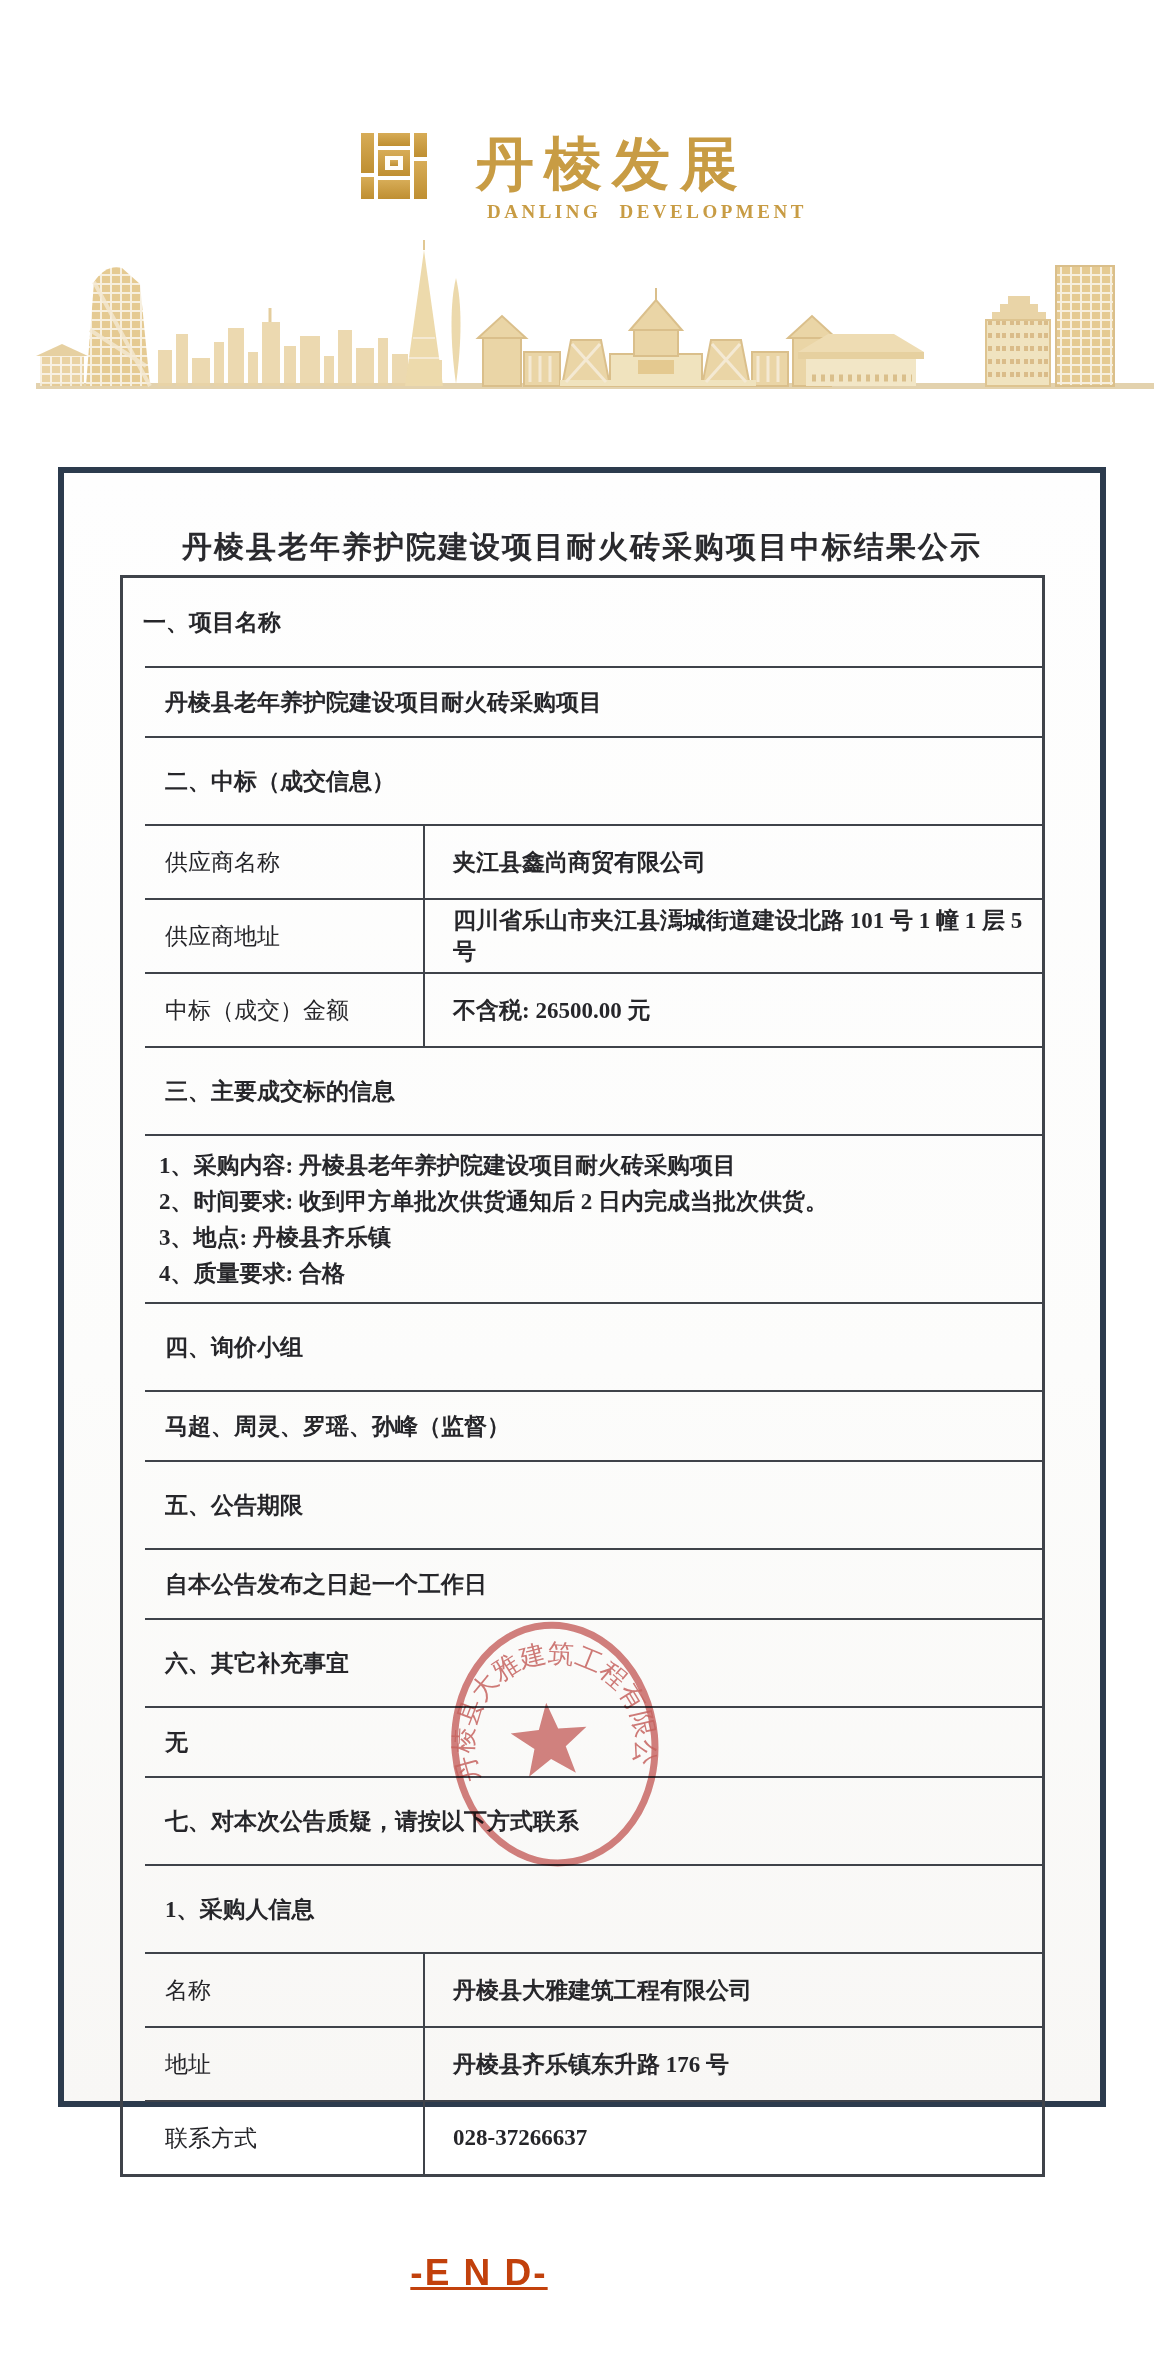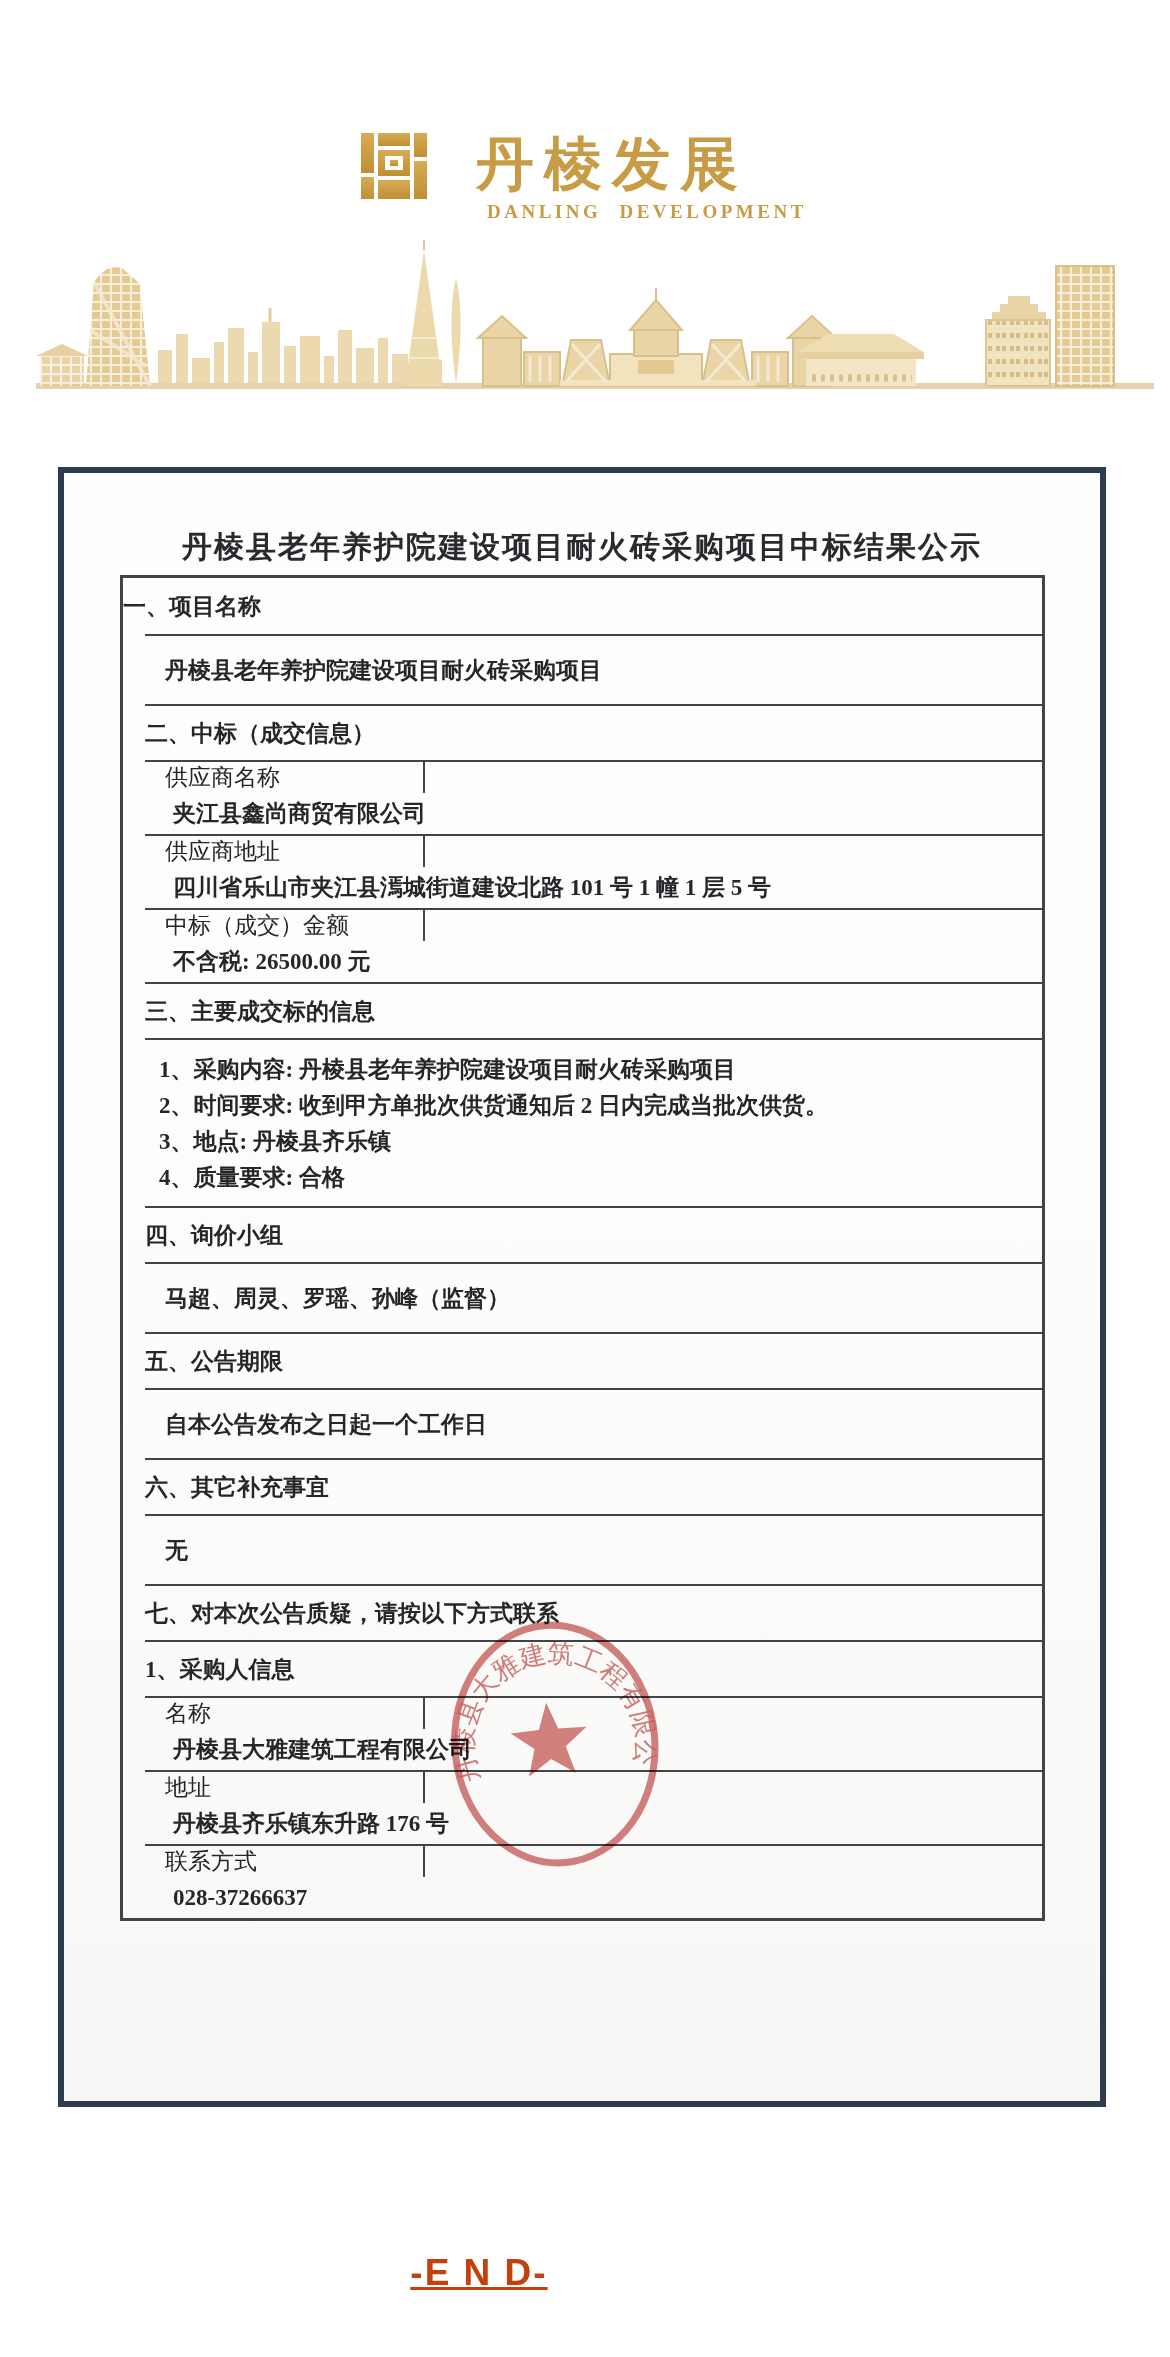--- a/index.html
+++ b/index.html
@@ -19,23 +19,23 @@
   
   .doc-card{position:absolute;left:58px;top:467px;width:1036px;height:1628px;
             border:6px solid #2c3b4d;
             background:linear-gradient(180deg,#fefefe 0%,#fcfcfb 55%,#f8f7f5 100%);}
   .doc-title{margin:0;padding-top:54px;text-align:center;font-size:30px;font-weight:700;
              letter-spacing:2px;color:#2a2a2e;}
   .doc-table{position:absolute;left:56px;top:102px;width:925px;
              border:3px solid #3f434a;box-sizing:border-box;font-size:23px;}
   .row{box-sizing:border-box;}
   .row + .row{border-top:2px solid #3f434a;margin-left:22px;}
-  .r-section{height:56px;display:flex;align-items:center;font-weight:600;}
+  .r-section{height:88px;display:flex;align-items:center;padding-left:20px;font-weight:600;}
   .r-value{height:70px;display:flex;align-items:center;padding-left:20px;font-weight:600;}
-  .r-pair{height:74px;display:flex;align-items:stretch;flex-direction:column;}
+  .r-pair{height:74px;display:flex;align-items:stretch;}
   .r-pair .lbl{width:280px;box-sizing:border-box;border-right:2px solid #3f434a;
                display:flex;align-items:center;padding-left:20px;font-weight:500;}
   .r-pair .val{flex:1;display:flex;align-items:center;padding-left:28px;font-weight:600;}
   .r-list{padding:12px 8px 10px 14px;}
   .r-list .line{line-height:36px;font-weight:600;}
 
   
   .seal{position:absolute;left:438px;top:1612px;width:235px;height:268px;
         transform:rotate(-5deg);mix-blend-mode:multiply;opacity:.88;pointer-events:none;}
 

